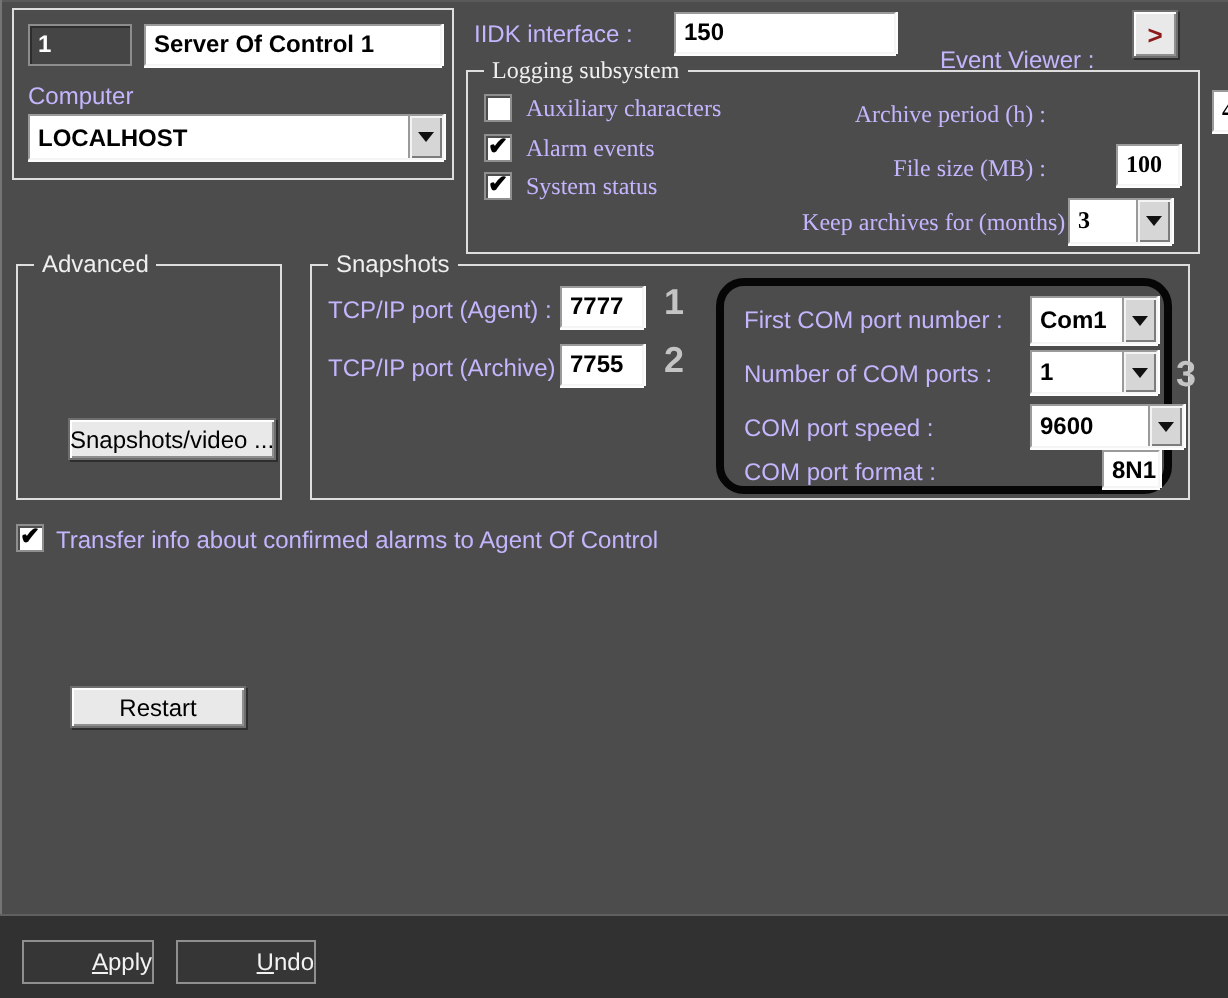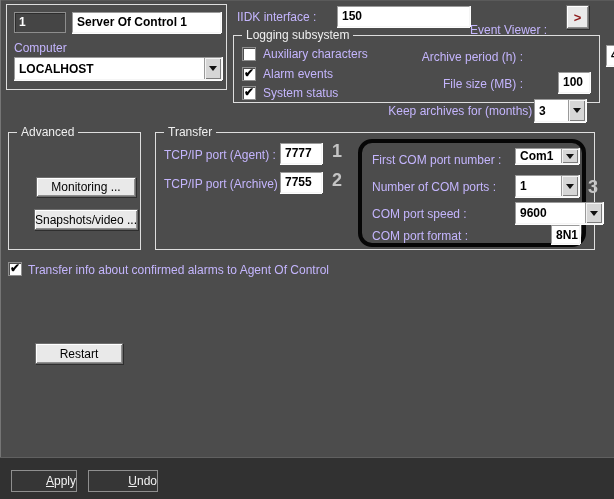--- a/index.html
+++ b/index.html
@@ -90,25 +90,25 @@
     <div class="abs label" style="left:7px; top:36px;">Computer</div>
     <div class="combo" style="left:7px; top:52px; width:208px; height:23px;">
       <span class="val">LOCALHOST</span>
       <span class="drop">
           <span class="tri"></span>
         </span>
     </div>
   </div>
 
   <div class="abs label" style="left:237px; top:10px;">IIDK interface :</div>
-  <div class="field" style="left:337px; top:6px; width:133px; height:21px;">150</div>
+  <div class="field" style="left:337px; top:6px; width:111px; height:21px;">150</div>
   <div class="abs label" style="left:470px; top:11px;margin-top:12px;">Event Viewer :</div>
   <div class="btn3d ev-btn" style="left:566px; top:5px; width:23px; height:24px;">&gt;</div>
 
-  <div class="groupbox" style="left:233px; top:35px; width:367px; height:68px;">
+  <div class="groupbox" style="left:233px; top:35px; width:367px; height:92px;font-family:Liberation Serif, serif;">
     <span class="legend">Logging subsystem</span>
 
     <span class="checkbox" style="left:8px; top:11px;" data-checked="false"></span>
     <div class="abs label" style="left:29px; top:11px;">Auxiliary characters</div>
 
     <span class="checkbox" style="left:8px; top:31px;" data-checked="true"></span>
     <div class="abs label" style="left:29px; top:31px;">Alarm events</div>
 
     <span class="checkbox" style="left:8px; top:50px;" data-checked="true"></span>
     <div class="abs label" style="left:29px; top:50px;">System status</div>
@@ -123,54 +123,53 @@
     <div class="combo" style="left:300px; top:63px; width:52px; height:23px;">
       <span class="val">3</span>
       <span class="drop">
           <span class="tri"></span>
         </span>
     </div>
   </div>
 
   <div class="groupbox" style="left:8px; top:132px; width:133px; height:118px;">
     <span class="legend">Advanced</span>
-    <div class="btn3d" style="left:27px; top:44px; width:100px; height:20px;">Monitoring ...</div>
     <div class="btn3d" style="left:25px; top:76px; width:104px; height:21px;">Snapshots/video ...</div>
   </div>
 
   <div class="groupbox" style="left:155px; top:132px; width:440px; height:118px;">
-    <span class="legend">Transfer</span>
+    <span class="legend">Snapshots</span>
 
     <div class="abs label" style="left:8px; top:15px;">TCP/IP port (Agent) :</div>
     <div class="field" style="left:124px; top:10px; width:42px; height:21px;">7777</div>
     <div class="annot" style="left:176px; top:8px;">1</div>
 
     <div class="abs label" style="left:8px; top:44px;">TCP/IP port (Archive) :</div>
     <div class="field" style="left:124px; top:39px; width:42px; height:21px;">7755</div>
     <div class="annot" style="left:176px; top:37px;">2</div>
 
     <div class="highlight" style="left:202px; top:6px; width:228px; height:108px;">
       <div class="abs label" style="left:10px; top:10px;">First COM port number :</div>
-      <div class="combo" style="left:153px; top:5px; width:64px; height:16px;align-items:center;">
+      <div class="combo" style="left:153px; top:5px; width:64px; height:24px;align-items:center;">
         <span class="val">Com1</span>
         <span class="drop">
             <span class="tri"></span>
           </span>
       </div>
 
       <div class="abs label" style="left:10px; top:37px;">Number of COM ports :</div>
       <div class="combo" style="left:153px; top:32px; width:64px; height:22px;">
         <span class="val">1</span>
         <span class="drop">
             <span class="tri"></span>
           </span>
       </div>
 
       <div class="abs label" style="left:10px; top:64px;">COM port speed :</div>
-      <div class="combo" style="left:153px; top:59px; width:88px; height:22px;">
+      <div class="combo" style="left:153px; top:59px; width:77px; height:22px;">
         <span class="val">9600</span>
         <span class="drop">
             <span class="tri"></span>
           </span>
       </div>
 
       <div class="abs label" style="left:10px; top:86px;">COM port format :</div>
       <div class="field" style="left:189px; top:82px; width:29px; height:19px;">8N1</div>
     </div>
   </div>

